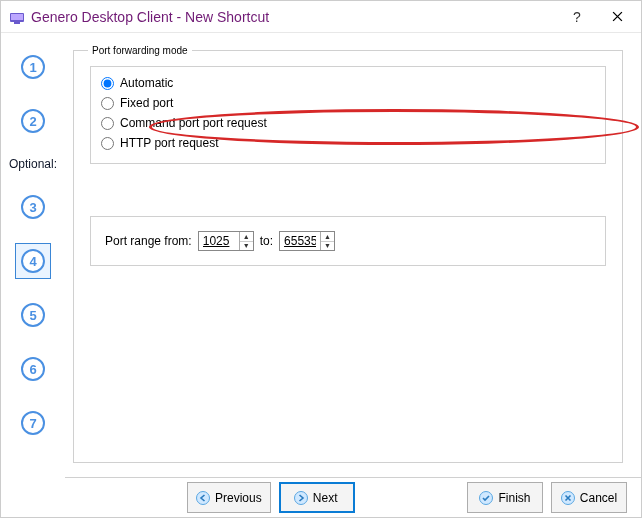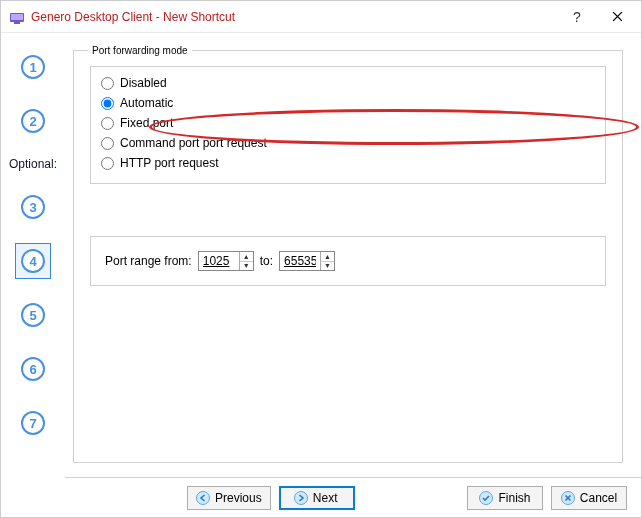--- a/index.html
+++ b/index.html
@@ -19,21 +19,21 @@
     align-items: center;
     padding: 0 4px 0 8px;
     background: #fff;
     border-bottom: 1px solid #e8e8e8;
   }
   .titlebar .app-icon {
     width: 16px; height: 16px;
     margin-right: 6px;
     display: inline-flex;
   }
-  .titlebar .title { flex: 1; color: #b91c1c; font-size: 12px; }
+  .titlebar .title { flex: 1; color: #701a75; font-size: 14px; }
   .titlebar .win-btn {
     width: 40px; height: 30px;
     display: flex; align-items: center; justify-content: center;
     color: #333;
     font-size: 14px;
   }
   .main {
     display: flex;
     height: 444px;
   }
@@ -141,21 +141,21 @@
     border-top: 1px solid #d0d0d0;
     display: flex;
     align-items: center;
     padding: 0 14px;
     gap: 8px;
     margin-left: 64px;
   }
   .footer .spacer-left { width: 100px; }
   .footer .gap { flex: 1; }
   .btn {
-    height: 24px;
+    height: 31px;
     min-width: 76px;
     border: 1px solid #adadad;
     background: #f4f4f4;
     display: inline-flex;
     align-items: center;
     justify-content: center;
     gap: 5px;
     font-size: 12px;
     padding: 0 8px;
   }
@@ -212,24 +212,20 @@
     <div class="step-frame">
         <div class="step-circle">7</div>
       </div>
   </div>
 
   <div class="content">
     <fieldset class="group" style="height:418px;">
       <legend>Port forwarding mode</legend>
 
       <fieldset class="radios">
-        <div class="radio-row">
-          <input type="radio" name="mode" style="">
-          <span>Disabled</span>
-        </div>
         <div class="radio-row">
           <input type="radio" name="mode" checked="" style="">
           <span>Automatic</span>
         </div>
         <div class="radio-row">
           <input type="radio" name="mode" style="">
           <span>Fixed port</span>
         </div>
         <div class="radio-row">
           <input type="radio" name="mode" style="">

